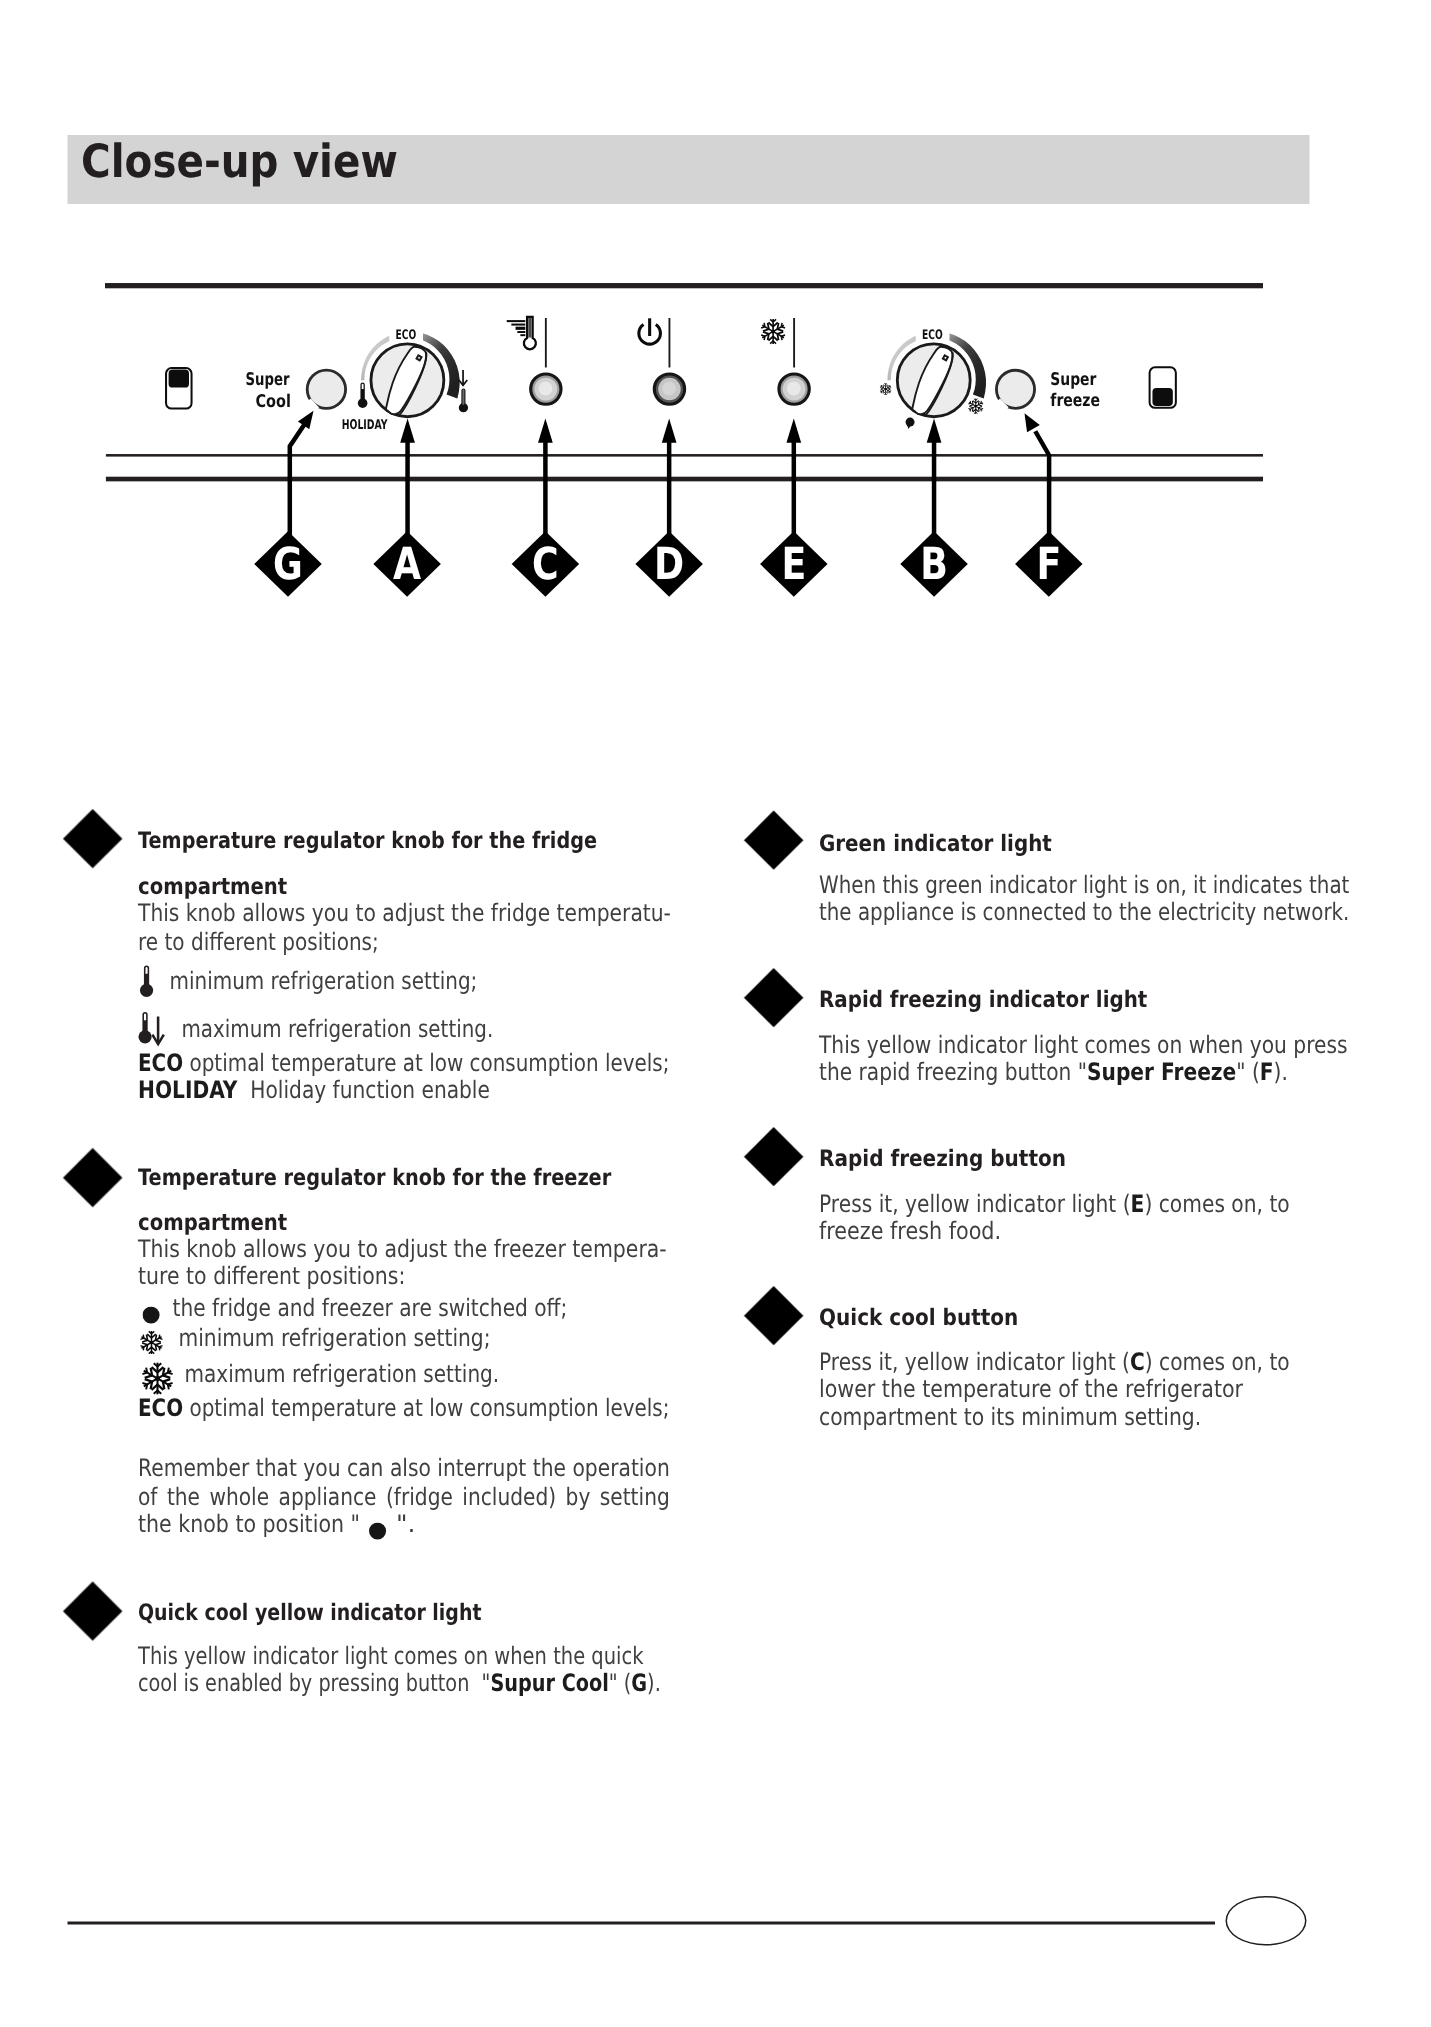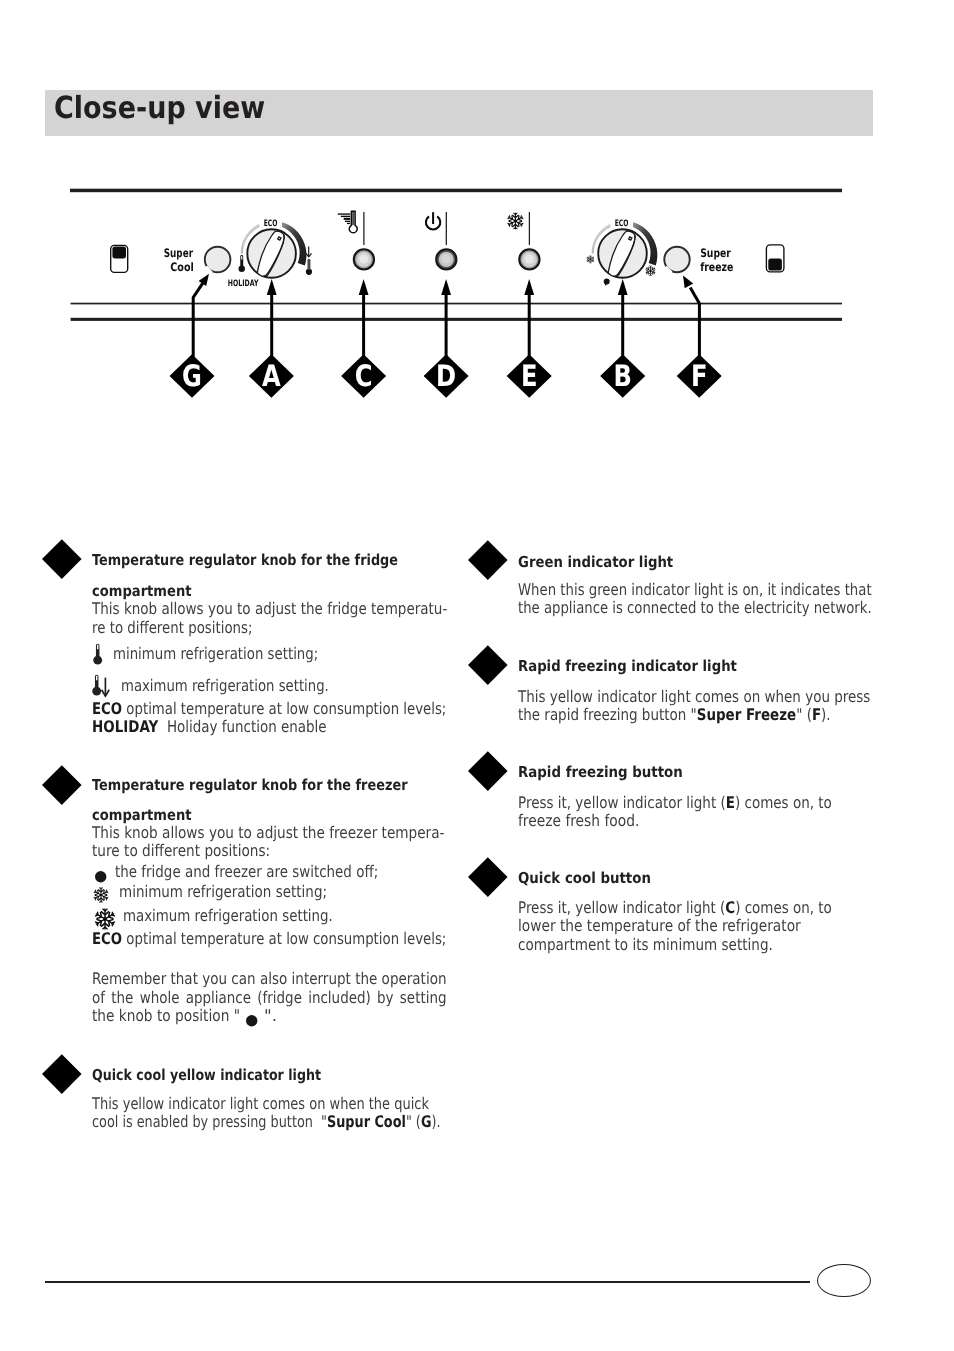--- a/index.html
+++ b/index.html
@@ -318,21 +318,21 @@
       <span class="inlineicon" style="left:1.2000000000000028px;top:886.8px"><svg width="16" height="16" viewBox="-8 -8 16 16">
           <use href="#snowflake" transform="scale(0.70)"></use>
         </svg></span>
       <span class="inlineicon" style="left:1.3999999999999915px;top:907.6px"><svg width="22" height="22" viewBox="-11 -11 22 22">
           <use href="#snowflake" transform="scale(0.96)"></use>
         </svg></span>
       <span class="inlineicon" style="left:153.5px;top:1014.7px"><svg width="12" height="12" viewBox="0 0 12 12">
           <circle cx="5.7" cy="5.7" r="5.7" fill="#161616"></circle>
         </svg></span>
     </div>
-  <div id="col-right" class="textcol" style="left: 518px;">
+  <div id="col-right" class="textcol" style="left: 546px;">
       <div class="dia" style="left:-44.400000000000034px;top:545.7px"></div>
       <div class="dia" style="left:-44.400000000000034px;top:650.7px"></div>
       <div class="dia" style="left:-44.400000000000034px;top:756.7px"></div>
       <div class="dia" style="left:-44.400000000000034px;top:862.7px"></div>
       <div class="ln hl" style="left: 0px; top: 561.6px; transform: scaleX(0.878154);">Green indicator light</div>
       <div class="ln bl" style="left: 0px; top: 589.9px; transform: scaleX(0.82953);">When this green indicator light is on, it indicates that</div>
       <div class="ln bl" style="left: 0px; top: 608.2px; transform: scaleX(0.826923);">the appliance is connected to the electricity network.</div>
       <div class="ln hl" style="left: 0px; top: 665.5px; transform: scaleX(0.877245);">Rapid freezing indicator light</div>
       <div class="ln bl" style="left: 0px; top: 696.6px; transform: scaleX(0.842779);">This yellow indicator light comes on when you press</div>
       <div class="ln bl" style="left: 0px; top: 715.3px; transform: scaleX(0.84064);">the rapid freezing button&nbsp;"<b>Super Freeze</b>" (<b>F</b>).</div>

